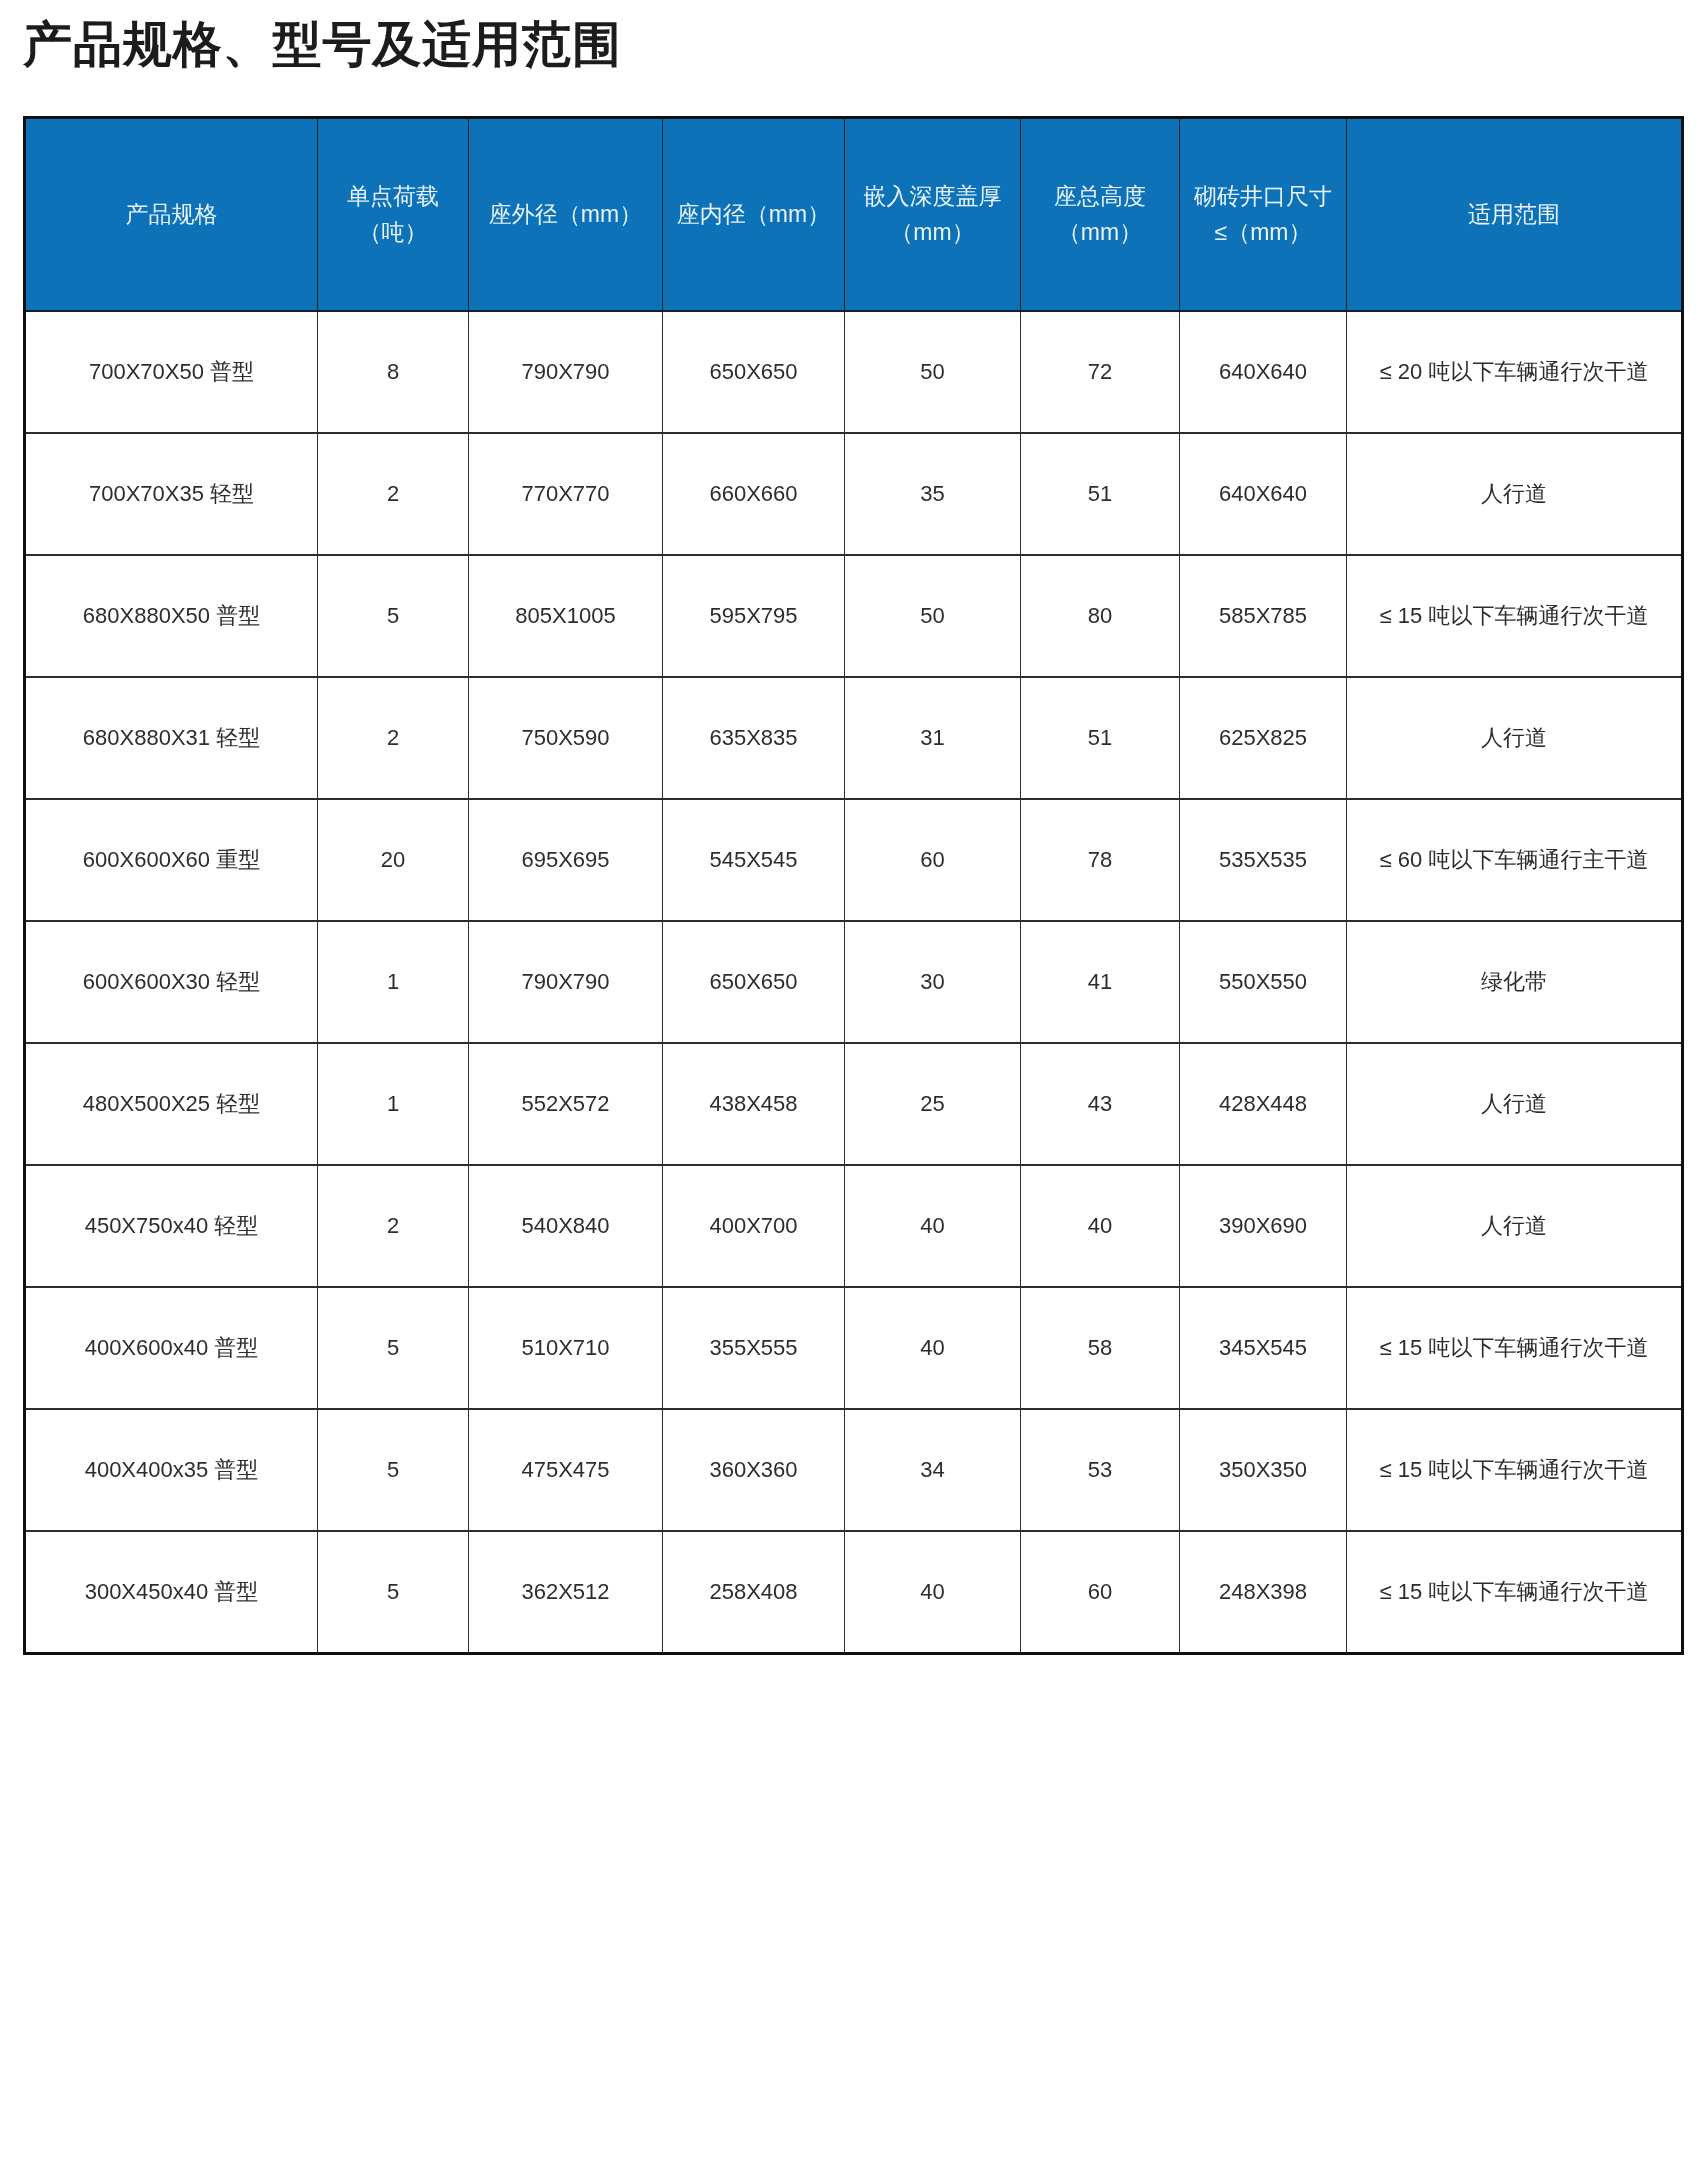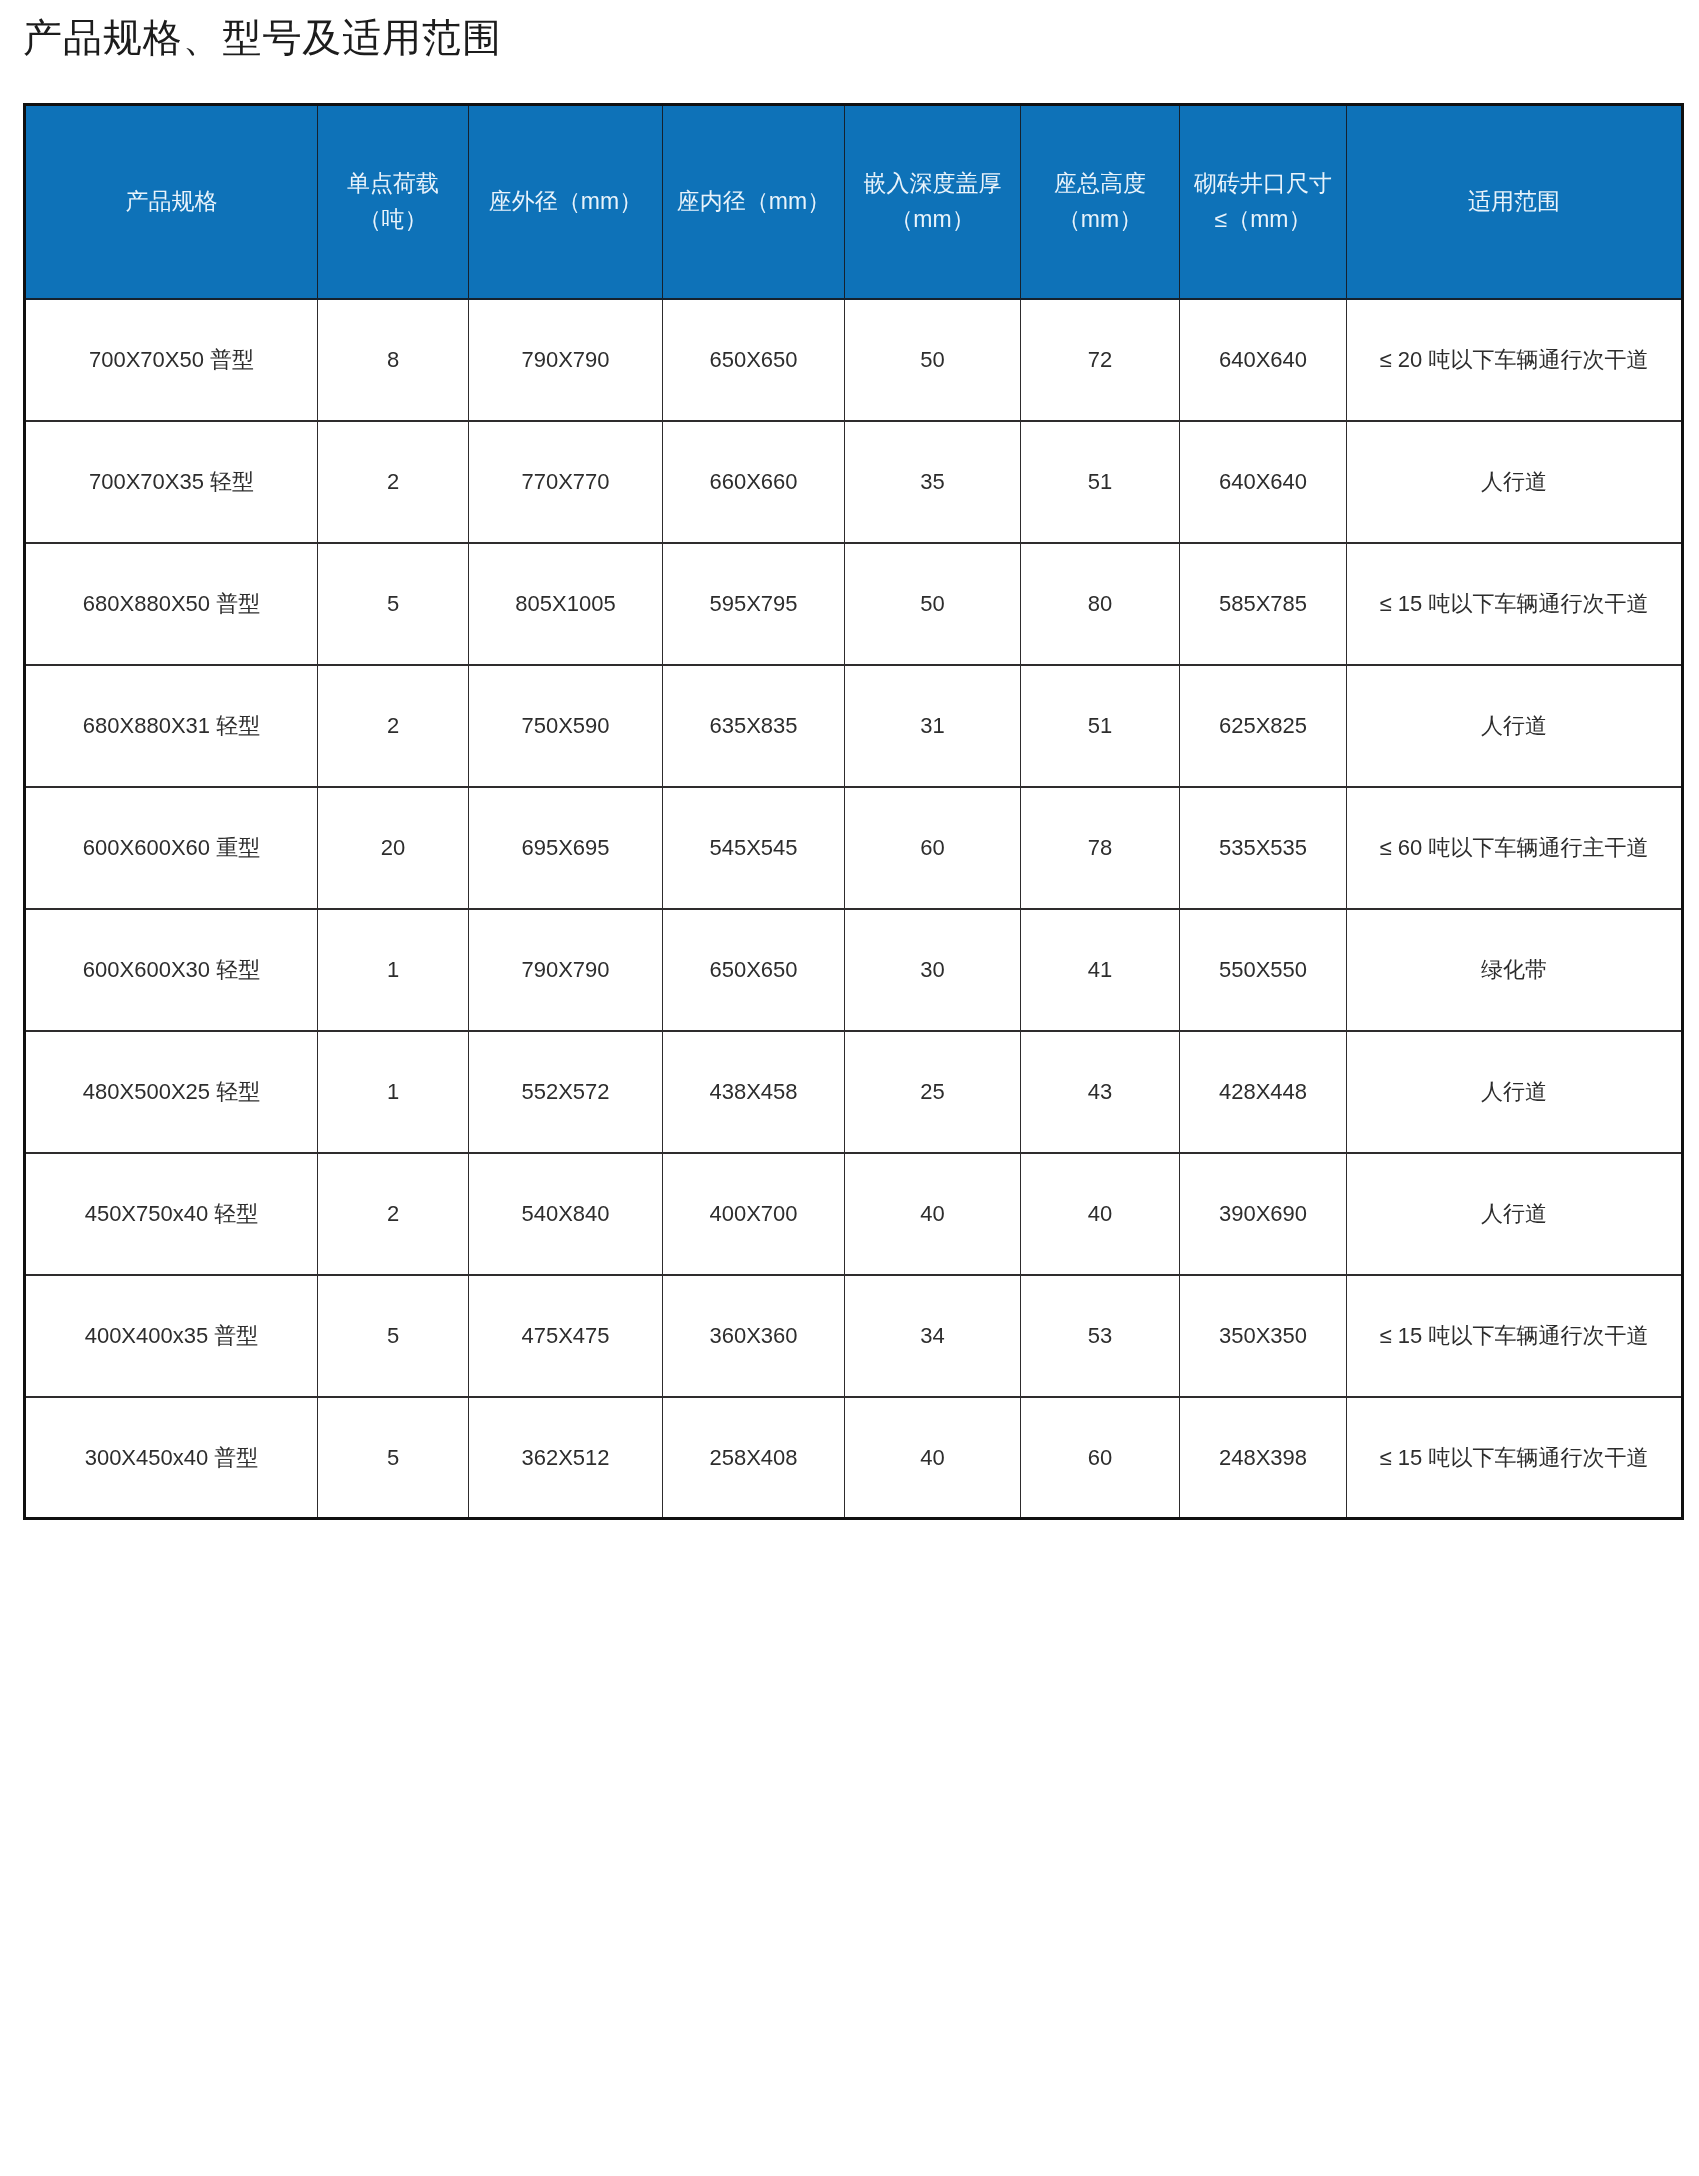--- a/index.html
+++ b/index.html
@@ -9,22 +9,22 @@
     background: #ffffff;
     font-family: "Liberation Sans", "DejaVu Sans", sans-serif;
   }
   .page {
     width: 1699px;
     height: 2176px;
     background: #ffffff;
     padding: 13.6px 17px 0 23px;
   }
   .page-title {
-    font-size: 39px;
-    font-weight: 400;
+    font-size: 49px;
+    font-weight: 700;
     color: #1c1c1c;
     line-height: 1.25;
     margin: 0 0 41px 0;
     letter-spacing: 0.9px;
   }
   table.spec-table {
     border-collapse: collapse;
     table-layout: fixed;
     width: 1659px;
     border: 3.4px solid #101010;
@@ -165,20 +165,30 @@
           <td>450X750x40 轻型</td>
           <td>2</td>
           <td>540X840</td>
           <td>400X700</td>
           <td>40</td>
           <td>40</td>
           <td>390X690</td>
           <td>人行道</td>
         </tr>
         <tr>
+          <td>400X600x40 普型</td>
+          <td>5</td>
+          <td>510X710</td>
+          <td>355X555</td>
+          <td>40</td>
+          <td>58</td>
+          <td>345X545</td>
+          <td>≤ 15 吨以下车辆通行次干道</td>
+        </tr>
+        <tr>
           <td>400X400x35 普型</td>
           <td>5</td>
           <td>475X475</td>
           <td>360X360</td>
           <td>34</td>
           <td>53</td>
           <td>350X350</td>
           <td>≤ 15 吨以下车辆通行次干道</td>
         </tr>
         <tr>

